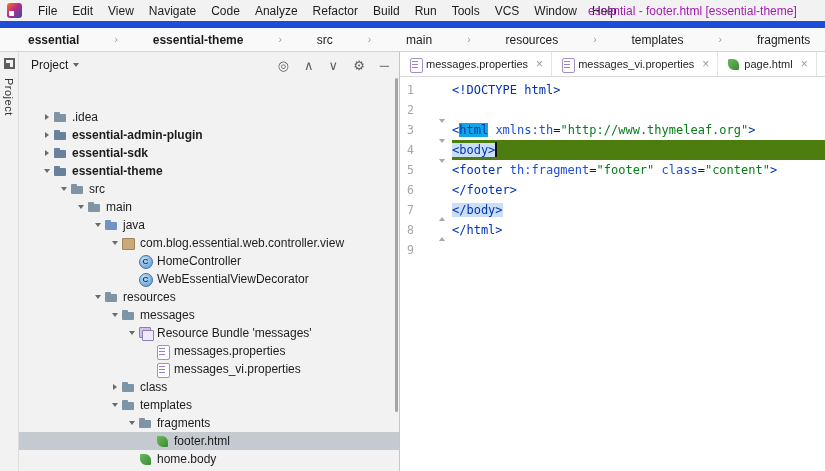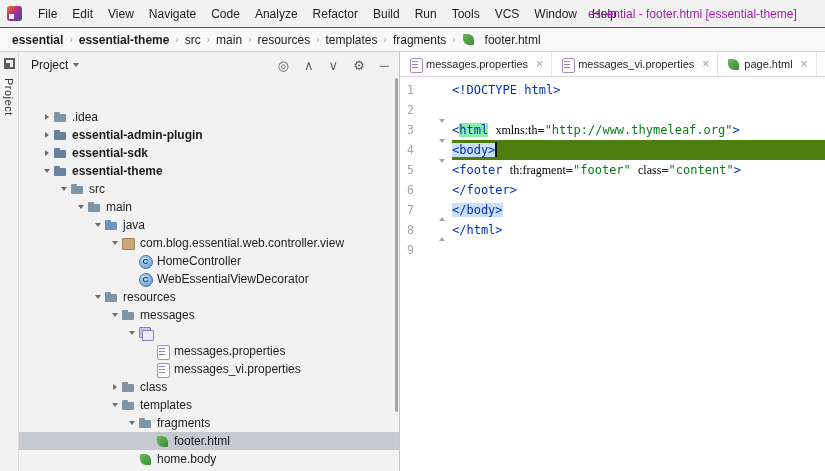--- a/index.html
+++ b/index.html
@@ -1,31 +1,31 @@
 <!DOCTYPE html>
 <html><head>
 <meta charset="utf-8">
 <style>
   * { margin:0; padding:0; box-sizing:border-box; cursor:default; }
   html,body { width:825px; height:471px; overflow:hidden; }
   body { position:relative; font-family:"Liberation Sans",sans-serif; font-size:12px; color:#1c1c1c; background:#fff; }
 
   
   .menubar { position:absolute; left:0; top:0; right:0; height:28px; background:#f2f2f2;
-             border-bottom:1px solid #1d4ed8; display:flex; align-items:center; padding:0 7px; }
+             border-bottom:7px solid #1d4ed8; display:flex; align-items:center; padding:0 7px; }
   .logo { width:15px; height:15px; border-radius:3px; margin-right:13px; flex:none; position:relative;
           background:linear-gradient(135deg,#f97a12 0%,#b82a8d 45%,#2f52a0 100%); }
   .logo::after { content:""; position:absolute; left:2px; bottom:2px; width:5px; height:5px; background:#fff; }
   .menu-items { display:flex; gap:9px; align-items:center; }
   .menu-item { padding:2px 3px; white-space:nowrap; }
   .win-title { position:absolute; left:540px; color:#a21caf; white-space:nowrap;margin-left:48px; }
 
   
   .breadcrumbs { position:absolute; left:0; top:28px; right:0; height:24px; background:#f9f9f9;
-                 border-bottom:1px solid #d4d4d4; display:flex; align-items:center; padding:0 10px; }
+                 border-bottom:1px solid #d4d4d4; display:flex; align-items:center; padding:0 26px;gap:29px; }
   .crumb { display:flex; align-items:center; gap:4px; padding:1px 2px; white-space:nowrap; }
   .crumb.bold { font-weight:bold; }
   .crumb-sep { color:#9a9a9a; font-size:10px; margin:0 4px; }
 
   
   .tool-stripe { position:absolute; left:0; top:52px; bottom:0; width:19px; background:#f2f2f2;
                  border-right:1px solid #dcdcdc; display:flex; flex-direction:column; align-items:center; padding-top:6px; }
   .stripe-icon { width:11px; height:11px; border:2px solid #5d5d5d; position:relative; margin-bottom:9px; flex:none; }
   .stripe-icon::after { content:""; position:absolute; left:0; bottom:0; width:4px; height:4px; background:#5d5d5d; }
   .stripe-label { writing-mode:vertical-rl; font-size:11px; color:#333; letter-spacing:0.5px; }
@@ -86,24 +86,24 @@
   .gutter { width:52px; flex:none; padding-top:3px; color:#a6a6a6; }
   .g-row { height:20px; line-height:20px; position:relative; }
   .lnum { position:absolute; left:0; width:14px; text-align:right; font-size:11.5px; }
   .fold { position:absolute; right:7px; top:50%; transform:translateY(-50%); }
   .fold-open { width:0; height:0; border-top:4px solid #a8a8a8; border-left:3.5px solid transparent; border-right:3.5px solid transparent; }
   .fold-close { width:0; height:0; border-bottom:4px solid #a8a8a8; border-left:3.5px solid transparent; border-right:3.5px solid transparent; }
   .codearea { flex:1; padding-top:3px; overflow:hidden; }
   .c-row { height:20px; line-height:20px; white-space:pre; }
   .c-row.current { background:#4d7c0f; }
   .seg-tag   { color:#0033b3; }
-  .seg-attr  { color:#000000;font-family:Liberation Serif, serif; }
+  .seg-attr  { color:#1d4ed8; }
   .seg-str   { color:#067d17; }
   .seg-plain { color:#1c1c1c; }
-  .h-ident { background:#86efac; }
+  .h-ident { background:#0ea5e9; }
   .h-match { background:#cbdef8; }
   .caret { display:inline-block; width:1.5px; height:15px; background:#111; vertical-align:-3px; }
 </style>
 </head>
 <body>
 
 <div class="menubar">
   <span class="logo"></span>
   <nav class="menu-items" id="menu-items">
       <span class="menu-item">File</span>
@@ -252,20 +252,21 @@
           <span class="chev-exp"></span>
         </span>
         <span class="t-icon ic-folder"></span>
         <span class="t-label">messages</span>
       </div>
       <div class="tree-row" style="padding-left: 106px;">
         <span class="chev">
           <span class="chev-exp"></span>
         </span>
         <span class="t-icon ic-bundle"></span>
+        <span class="t-label">Resource Bundle 'messages'</span>
       </div>
       <div class="tree-row" style="padding-left: 136px;">
         <span class="t-icon ic-properties"></span>
         <span class="t-label">messages.properties</span>
       </div>
       <div class="tree-row" style="padding-left: 136px;">
         <span class="t-icon ic-properties"></span>
         <span class="t-label">messages_vi.properties</span>
       </div>
       <div class="tree-row" style="padding-left: 89px;">

